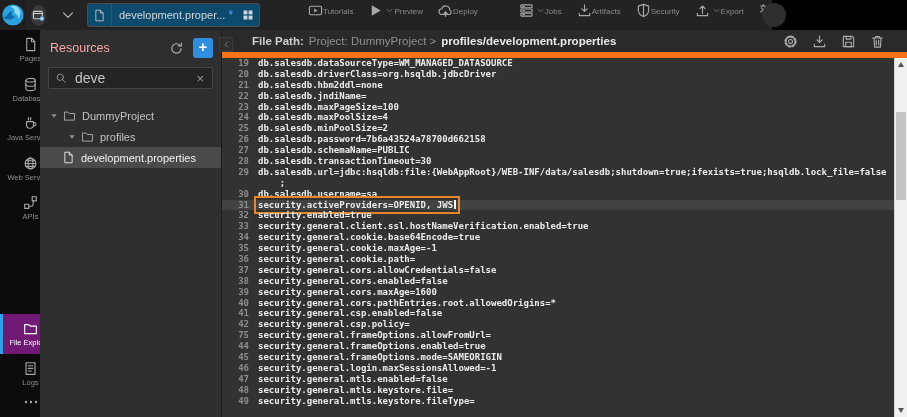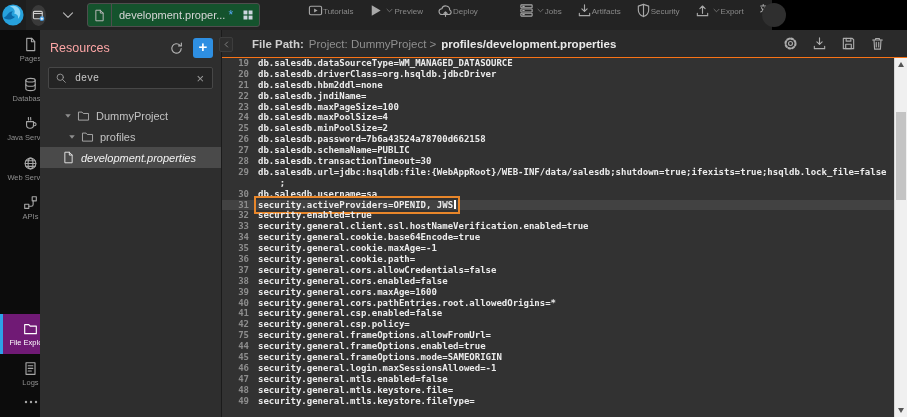--- a/index.html
+++ b/index.html
@@ -16,21 +16,21 @@
   
   .topbar{position:absolute;left:0;top:0;width:907px;height:30px;background:#232323;
           display:flex;align-items:center;}
   .logo{width:36px;height:30px;display:flex;align-items:center;justify-content:center;background:#1e1e1e;}
   .logo .icon{width:26px;height:26px;}
   .avatar{width:21px;height:21px;border-radius:50%;background:#3a3a3a;margin-left:5px;
           display:flex;align-items:center;justify-content:center;color:#cfcfcf;}
   .avatar .icon{width:15px;height:15px;}
   .redact1{width:103px;height:22px;background:#000;margin-left:3px;}
   .proj-chev{width:16px;height:16px;color:#b5b5b5;margin-left:11px;}
-  .tab{margin-left:11px;height:24px;display:flex;align-items:center;background:#14532d;
+  .tab{margin-left:11px;height:24px;display:flex;align-items:center;background:#0c4a6e;
        border:1px solid #4e4e4e;border-radius:3px;}
   .tab-fi{width:24px;height:100%;display:flex;align-items:center;justify-content:center;
           border-right:1px solid #4e4e4e;color:#b9b9b9;}
   .tab-fi .icon{width:13px;height:13px;}
   .tab-title{font-size:11px;color:#d6d6d6;padding:0 3px 0 7px;}
   .tab-star{color:#57a8f5;font-size:12px;margin-right:4px;}
   .tab-grid{width:22px;height:100%;display:flex;align-items:center;justify-content:center;color:#cdd6df;}
   .tab-grid .icon{width:12px;height:12px;}
 
   .toolbar-actions{display:flex;align-items:flex-start;margin-left:48px;gap:15px;height:30px;padding-top:3px;}
@@ -62,35 +62,35 @@
              border-right:1px solid #1b1b1b;}
   .res-head{display:flex;align-items:center;padding:8px 8px 7px 10px;}
   .res-title{font-size:12.5px;color:#fca5a5;flex:1;}
   .res-refresh{width:15px;height:15px;color:#b2b2b2;margin-right:9px;}
   .res-add{width:20px;height:20px;border-radius:3px;background:#2e8fe2;color:#fff;
            font-size:15px;line-height:18px;text-align:center;font-weight:700;}
   .res-search{margin:2px 8px 8px 8px;height:22px;background:#242424;border:1px solid #474747;
               border-radius:2px;display:flex;align-items:center;padding:0 6px;}
   .res-search .icon{width:12px;height:12px;color:#9a9a9a;}
   .res-search input{flex:1;background:transparent;border:none;outline:none;color:#c6c6c6;
-                    font-size:10px;font-family:Liberation Mono, monospace;margin-left:6px;min-width:0;}
+                    font-size:14px;font-family:Liberation Sans, sans-serif;margin-left:6px;min-width:0;}
   .res-clear{color:#9a9a9a;font-size:13px;padding:0 2px;}
   .tree{margin-top:4px;}
   .tree-row{height:21px;display:flex;align-items:center;font-size:11px;color:#c2c2c2;white-space:nowrap;}
   .tree-row .tri{width:8px;height:8px;color:#8e8e8e;margin-right:5px;}
   .tree-row .titem{width:13px;height:13px;color:#a8a8a8;margin-right:6px;}
-  .tree-row.lvl0{padding-left:24px;margin-top:16px;}
+  .tree-row.lvl0{padding-left:10px;margin-top:16px;}
   .tree-row.lvl1{padding-left:28px;}
-  .tree-row.lvl2{padding-left:22px;font-style:italic;}
+  .tree-row.lvl2{padding-left:22px;}
   .tree-row.selected{background:#4a4a4a;color:#f2f2f2;}
   .tree-row.selected .titem{color:#e0e0e0;}
 
   
   .editor{position:absolute;left:222px;top:30px;width:685px;height:387px;background:#323232;}
-  .ed-head{position:relative;height:28px;background:#2a2a2a;border-bottom:1px solid #f97316;
+  .ed-head{position:relative;height:28px;background:#2a2a2a;border-bottom:6px solid #f97316;
            display:flex;align-items:center;padding-left:30px;}
   .collapse-btn{position:absolute;left:-3px;top:7px;width:14px;height:15px;background:#2e2e2e;
                 border:1px solid #3d3d3d;border-radius:2px;color:#a5a5a5;
                 display:flex;align-items:center;justify-content:center;}
   .collapse-btn .icon{width:9px;height:9px;}
   .fp-label{font-size:11.5px;font-weight:700;color:#cfcfcf;margin-right:5px;white-space:nowrap;}
   .fp-prefix{font-size:11.5px;color:#8f8f8f;margin-right:5px;white-space:nowrap;}
   .fp-file{font-size:11.5px;font-weight:700;color:#e9e9e9;white-space:nowrap;}
   .ed-actions{margin-left:auto;display:flex;align-items:center;gap:14px;padding-right:22px;}
   .ed-actions .icon{width:15px;height:15px;color:#ababab;}

